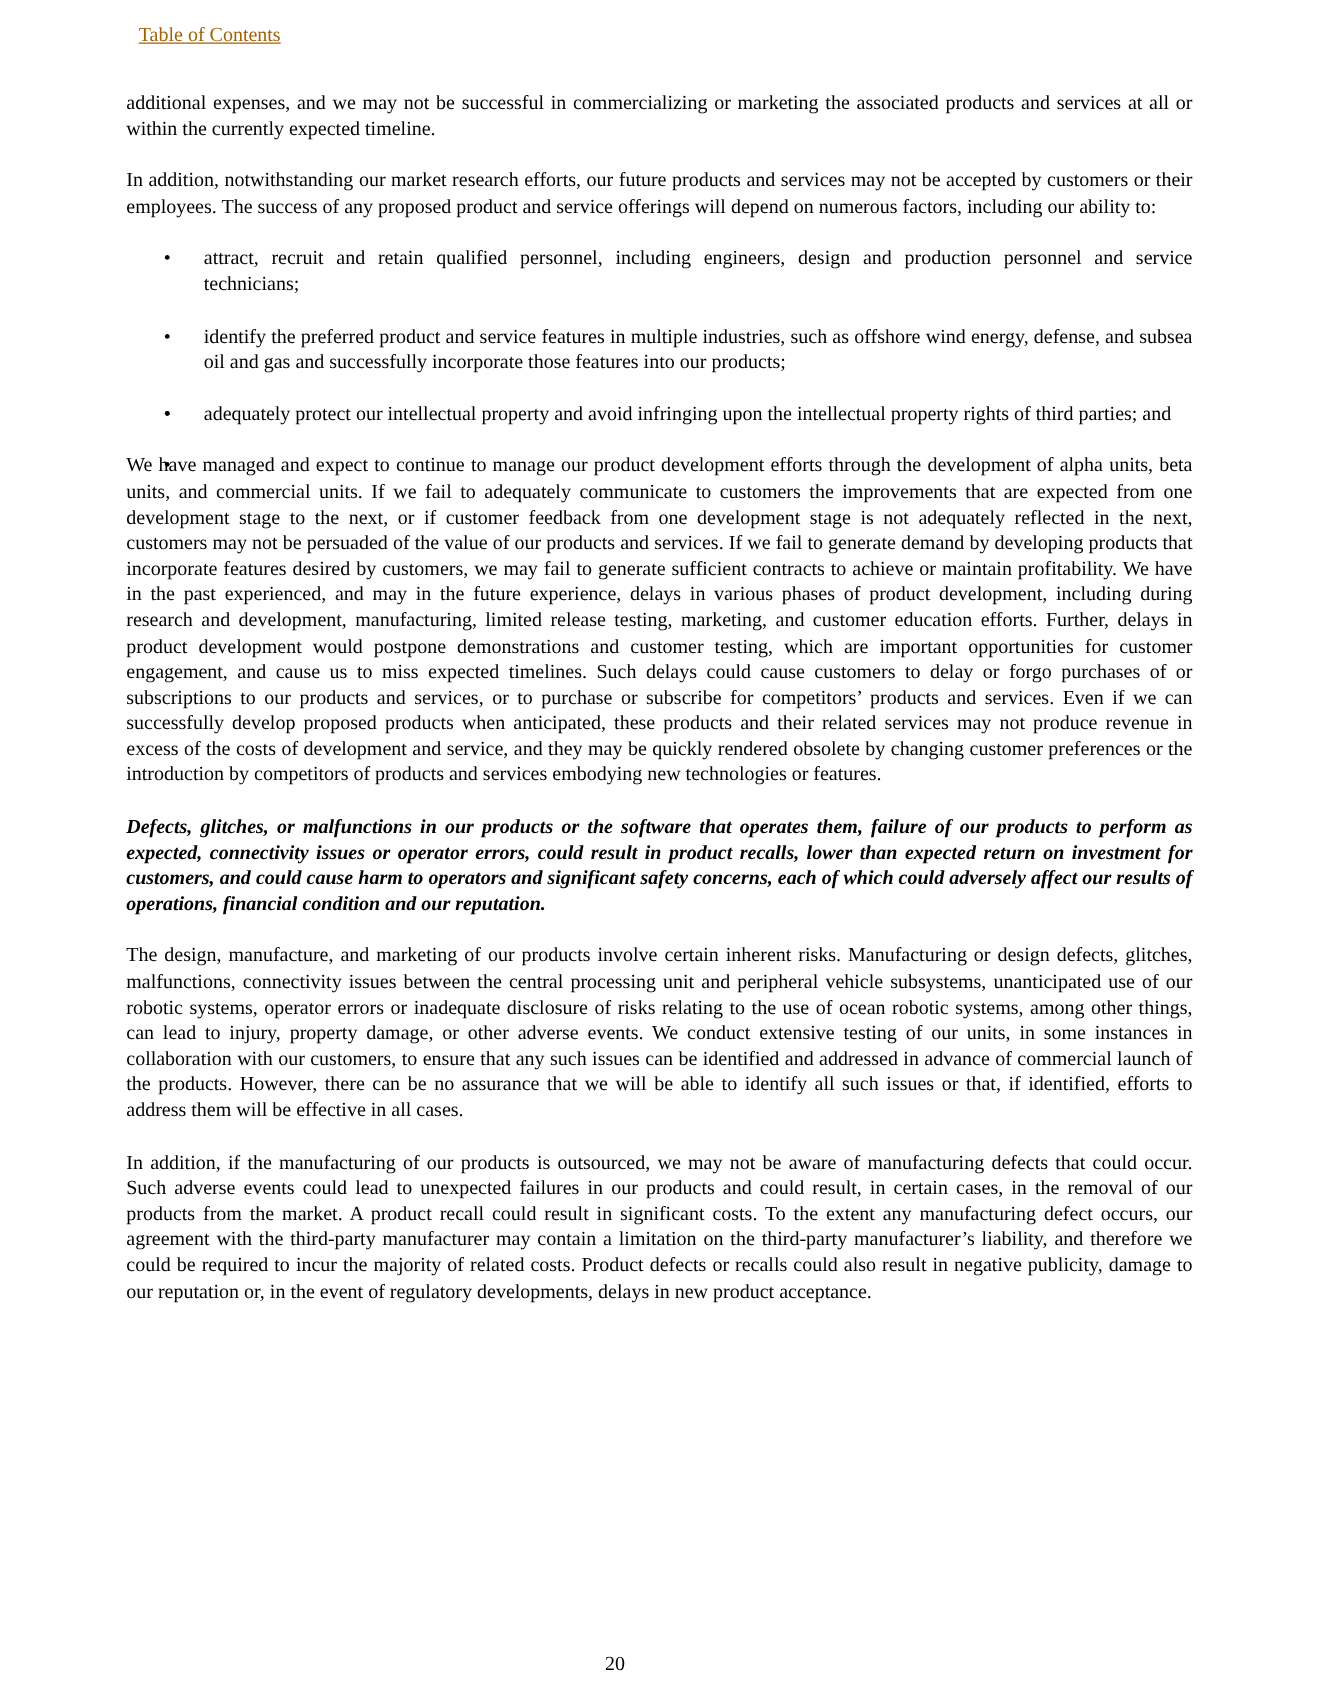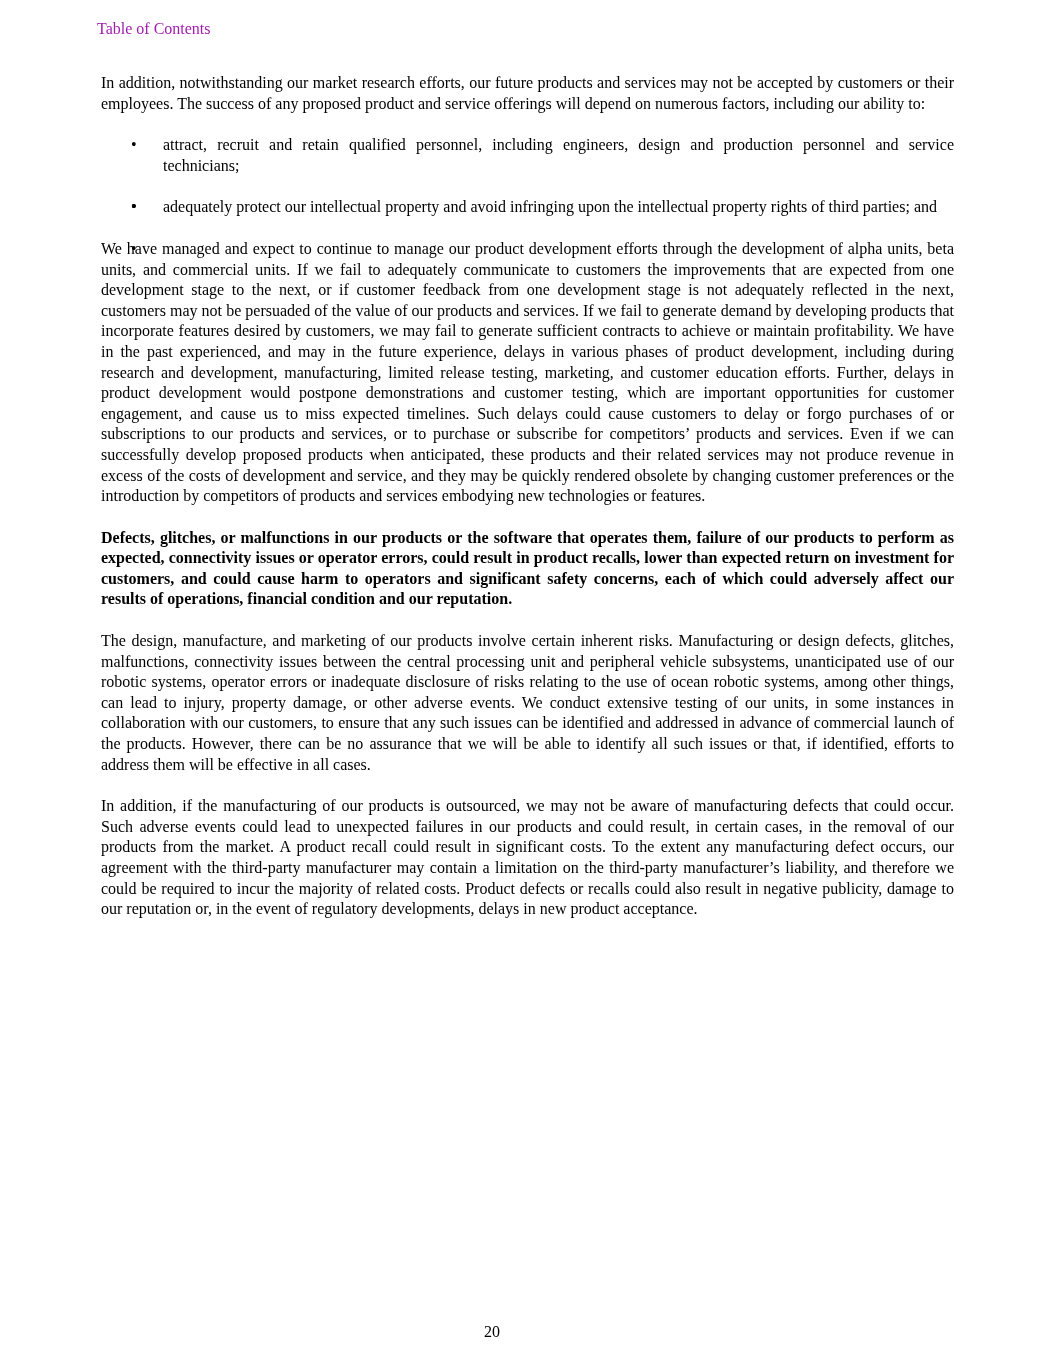--- a/index.html
+++ b/index.html
@@ -2,55 +2,56 @@
 <html><head>
   <meta charset="utf-8">
   <style>
     html, body { margin: 0; padding: 0; background: #ffffff; }
     body {
       width: 1055px; height: 1365px; position: relative; overflow: hidden;
       font-family: "Liberation Serif", "DejaVu Serif", serif;
       color: #000000;
     }
     .toc-link {
-      position: absolute; left: 97px; top: 19px;
+      position: absolute; left: 111px; top: 19px;
       font-size: 16px; line-height: 20px;
-      color: #a21caf; cursor: pointer;
+      color: #a16207; text-decoration: underline; cursor: pointer;
     }
     .content { position: absolute; left: 101px; top: 73px; width: 853px; }
     p {
       margin: 0 0 21px 0;
       font-size: 16px; line-height: 20.6px;
       text-align: justify;
     }
-    p.heading { font-weight: bold; }
+    p.heading { font-weight: bold; font-style: italic; }
     ul.bullets { list-style: none; margin: 0 0 20px 0; padding: 0; }
     ul.bullets li {
       position: relative; padding-left: 62px;
       font-size: 16px; line-height: 20.6px; text-align: justify;
       margin-bottom: 21px;
     }
     ul.bullets li:last-child { margin-bottom: 0; }
     ul.bullets li .bullet { position: absolute; left: 30px; top: 0; }
     .page-number {
       position: absolute; left: 0; width: 984px; top: 1322px;
       text-align: center; font-size: 16px; line-height: 20px;
     }
   </style>
 </head>
 <body>
 
 <a class="toc-link">Table of Contents</a>
 
 <div class="content">
+  <p>additional expenses, and we may not be successful in commercializing or marketing the associated products and services at all or within the currently expected timeline.</p>
   <p>In addition, notwithstanding our market research efforts, our future products and services may not be accepted by customers or their employees. The success of any proposed product and service offerings will depend on numerous factors, including our ability to:</p>
 
   <ul class="bullets">
     <li><span class="bullet">•</span><span>attract, recruit and retain qualified personnel, including engineers, design and production personnel and service technicians;</span></li>
-    <li><span class="bullet">•</span></li>
+    <li><span class="bullet">•</span><span>identify the preferred product and service features in multiple industries, such as offshore wind energy, defense, and subsea oil and gas and successfully incorporate those features into our products;</span></li>
     <li><span class="bullet">•</span></li>
     <li><span class="bullet">•</span><span>adequately protect our intellectual property and avoid infringing upon the intellectual property rights of third parties; and</span></li>
     <li><span class="bullet">•</span></li>
   </ul>
 
   <p>We have managed and expect to continue to manage our product development efforts through the development of alpha units, beta units, and commercial units. If we fail to adequately communicate to customers the improvements that are expected from one development stage to the next, or if customer feedback from one development stage is not adequately reflected in the next, customers may not be persuaded of the value of our products and services. If we fail to generate demand by developing products that incorporate features desired by customers, we may fail to generate sufficient contracts to achieve or maintain profitability. We have in the past experienced, and may in the future experience, delays in various phases of product development, including during research and development, manufacturing, limited release testing, marketing, and customer education efforts. Further, delays in product development would postpone demonstrations and customer testing, which are important opportunities for customer engagement, and cause us to miss expected timelines. Such delays could cause customers to delay or forgo purchases of or subscriptions to our products and services, or to purchase or subscribe for competitors’ products and services. Even if we can successfully develop proposed products when anticipated, these products and their related services may not produce revenue in excess of the costs of development and service, and they may be quickly rendered obsolete by changing customer preferences or the introduction by competitors of products and services embodying new technologies or features.</p>
   <p class="heading">Defects, glitches, or malfunctions in our products or the software that operates them, failure of our products to perform as expected, connectivity issues or operator errors, could result in product recalls, lower than expected return on investment for customers, and could cause harm to operators and significant safety concerns, each of which could adversely affect our results of operations, financial condition and our reputation.</p>
   <p>The design, manufacture, and marketing of our products involve certain inherent risks. Manufacturing or design defects, glitches, malfunctions, connectivity issues between the central processing unit and peripheral vehicle subsystems, unanticipated use of our robotic systems, operator errors or inadequate disclosure of risks relating to the use of ocean robotic systems, among other things, can lead to injury, property damage, or other adverse events. We conduct extensive testing of our units, in some instances in collaboration with our customers, to ensure that any such issues can be identified and addressed in advance of commercial launch of the products. However, there can be no assurance that we will be able to identify all such issues or that, if identified, efforts to address them will be effective in all cases.</p>
   <p>In addition, if the manufacturing of our products is outsourced, we may not be aware of manufacturing defects that could occur. Such adverse events could lead to unexpected failures in our products and could result, in certain cases, in the removal of our products from the market. A product recall could result in significant costs. To the extent any manufacturing defect occurs, our agreement with the third-party manufacturer may contain a limitation on the third-party manufacturer’s liability, and therefore we could be required to incur the majority of related costs. Product defects or recalls could also result in negative publicity, damage to our reputation or, in the event of regulatory developments, delays in new product acceptance.</p>
 </div>

